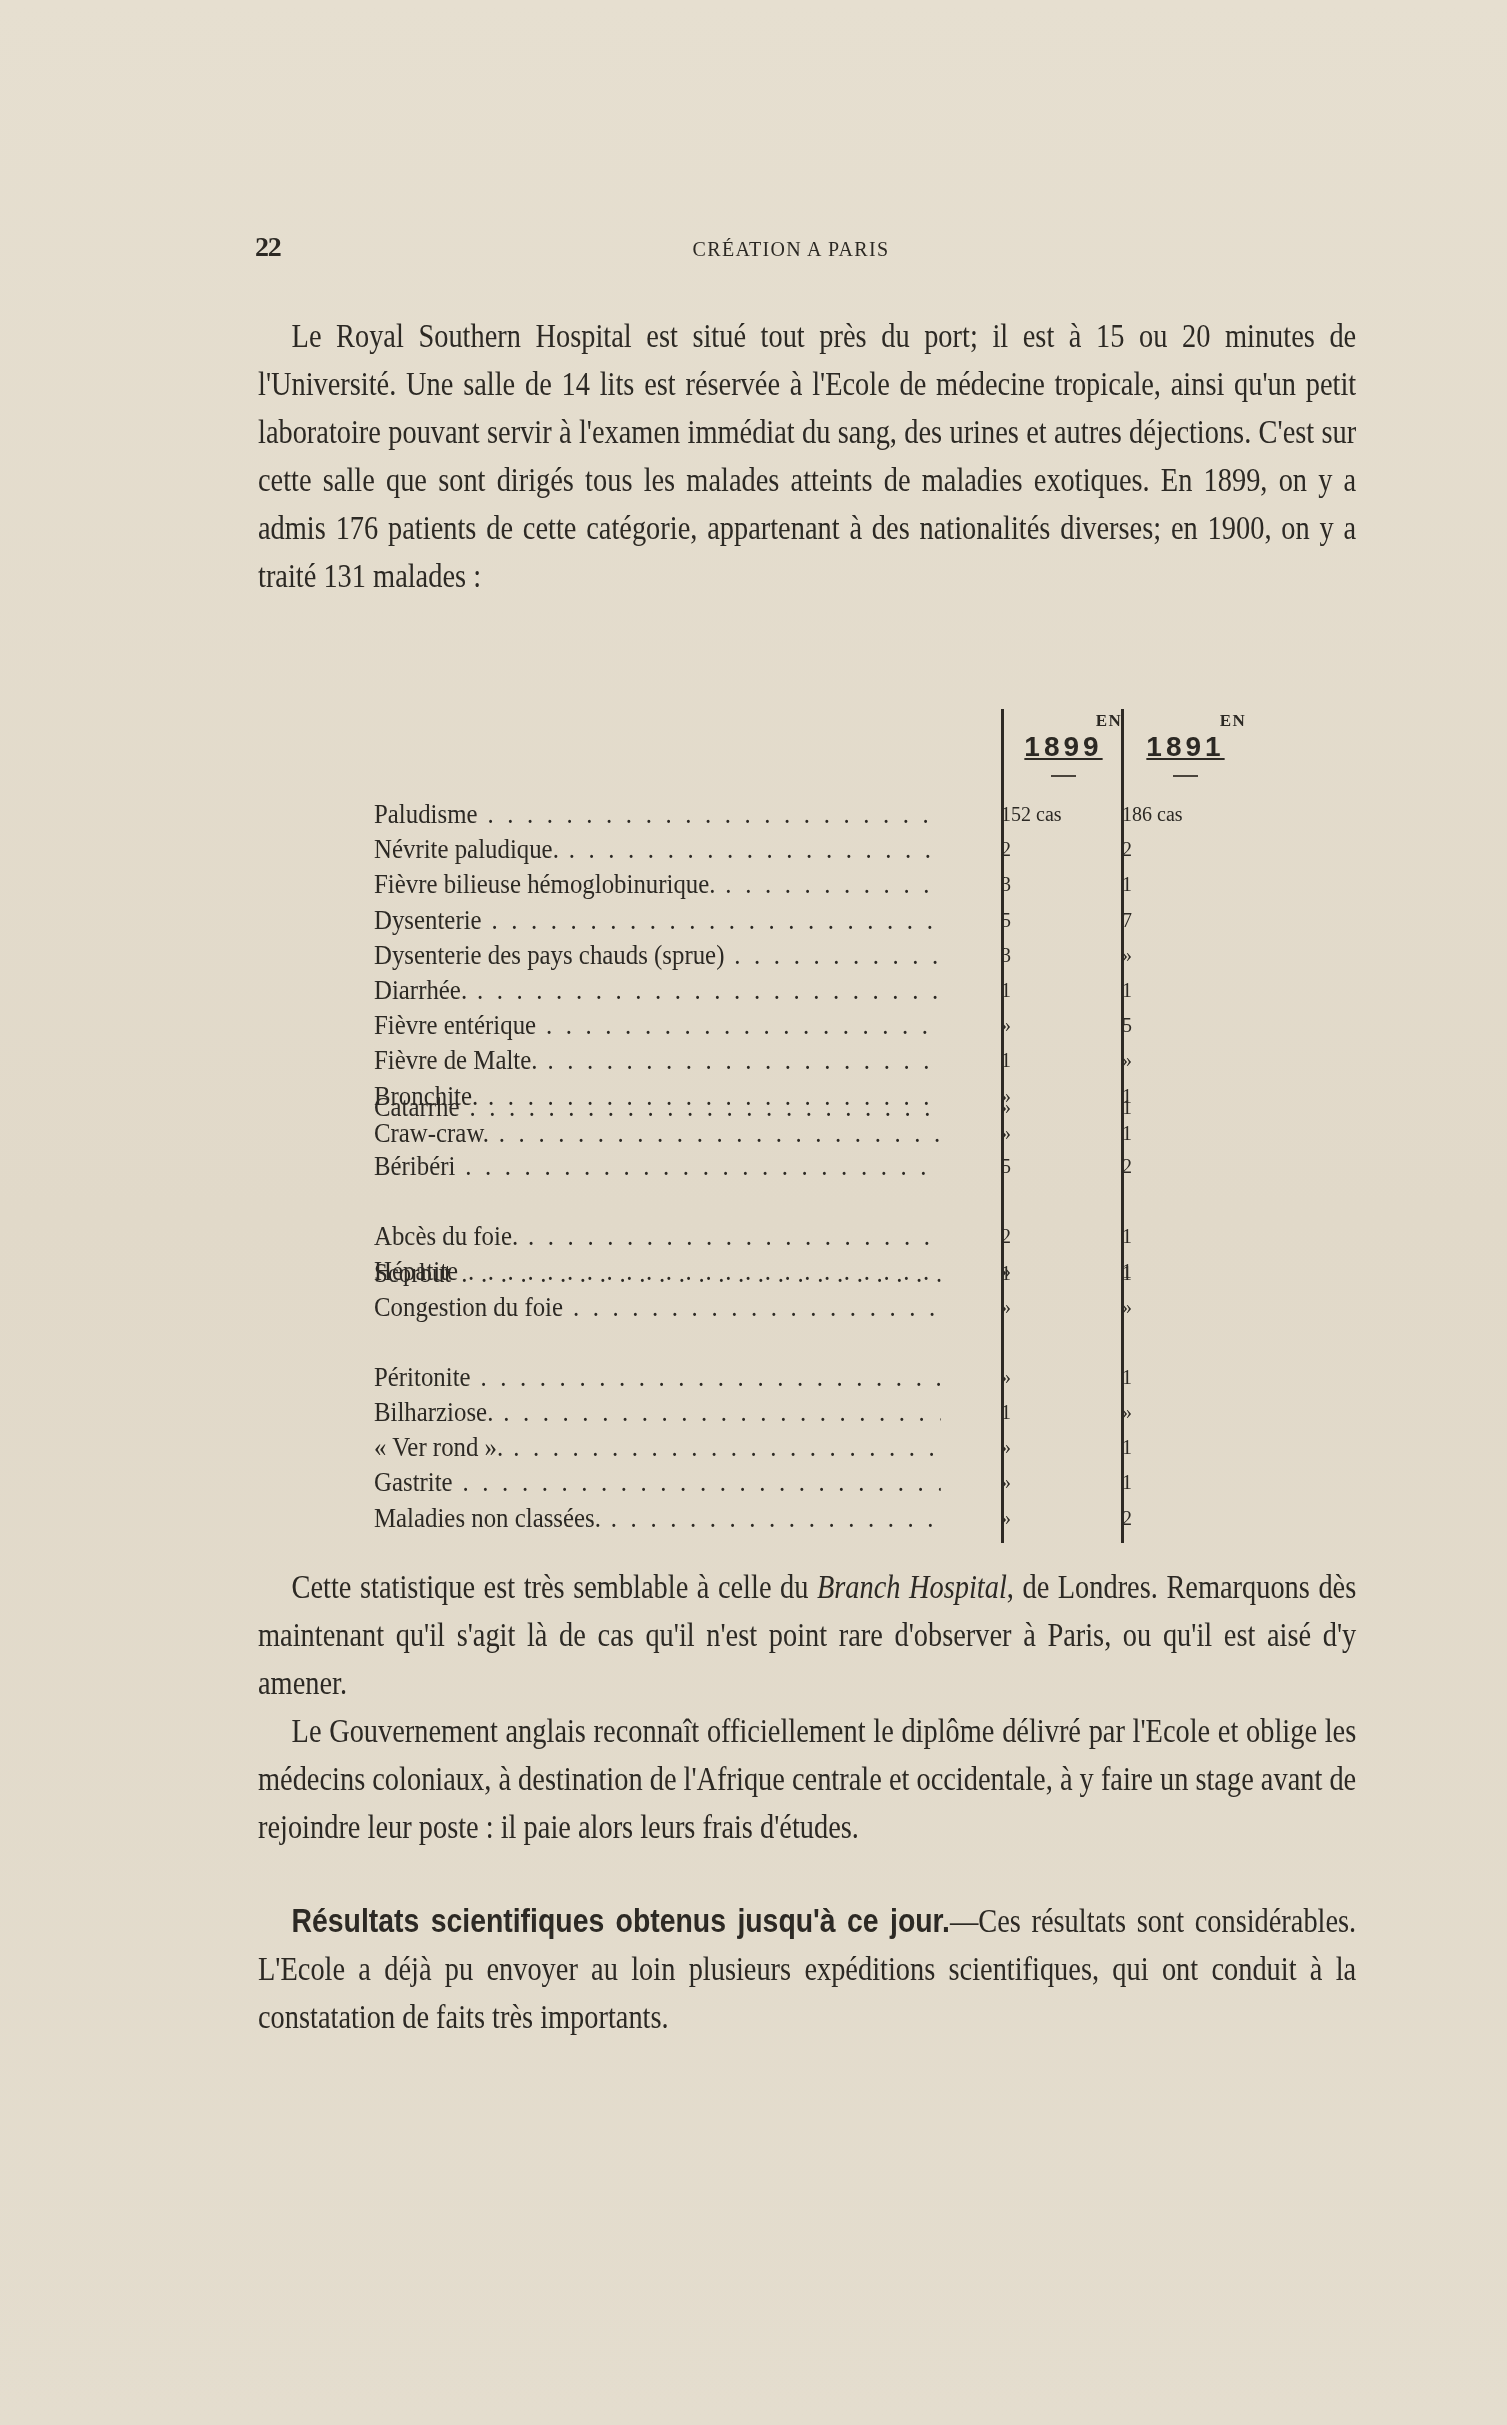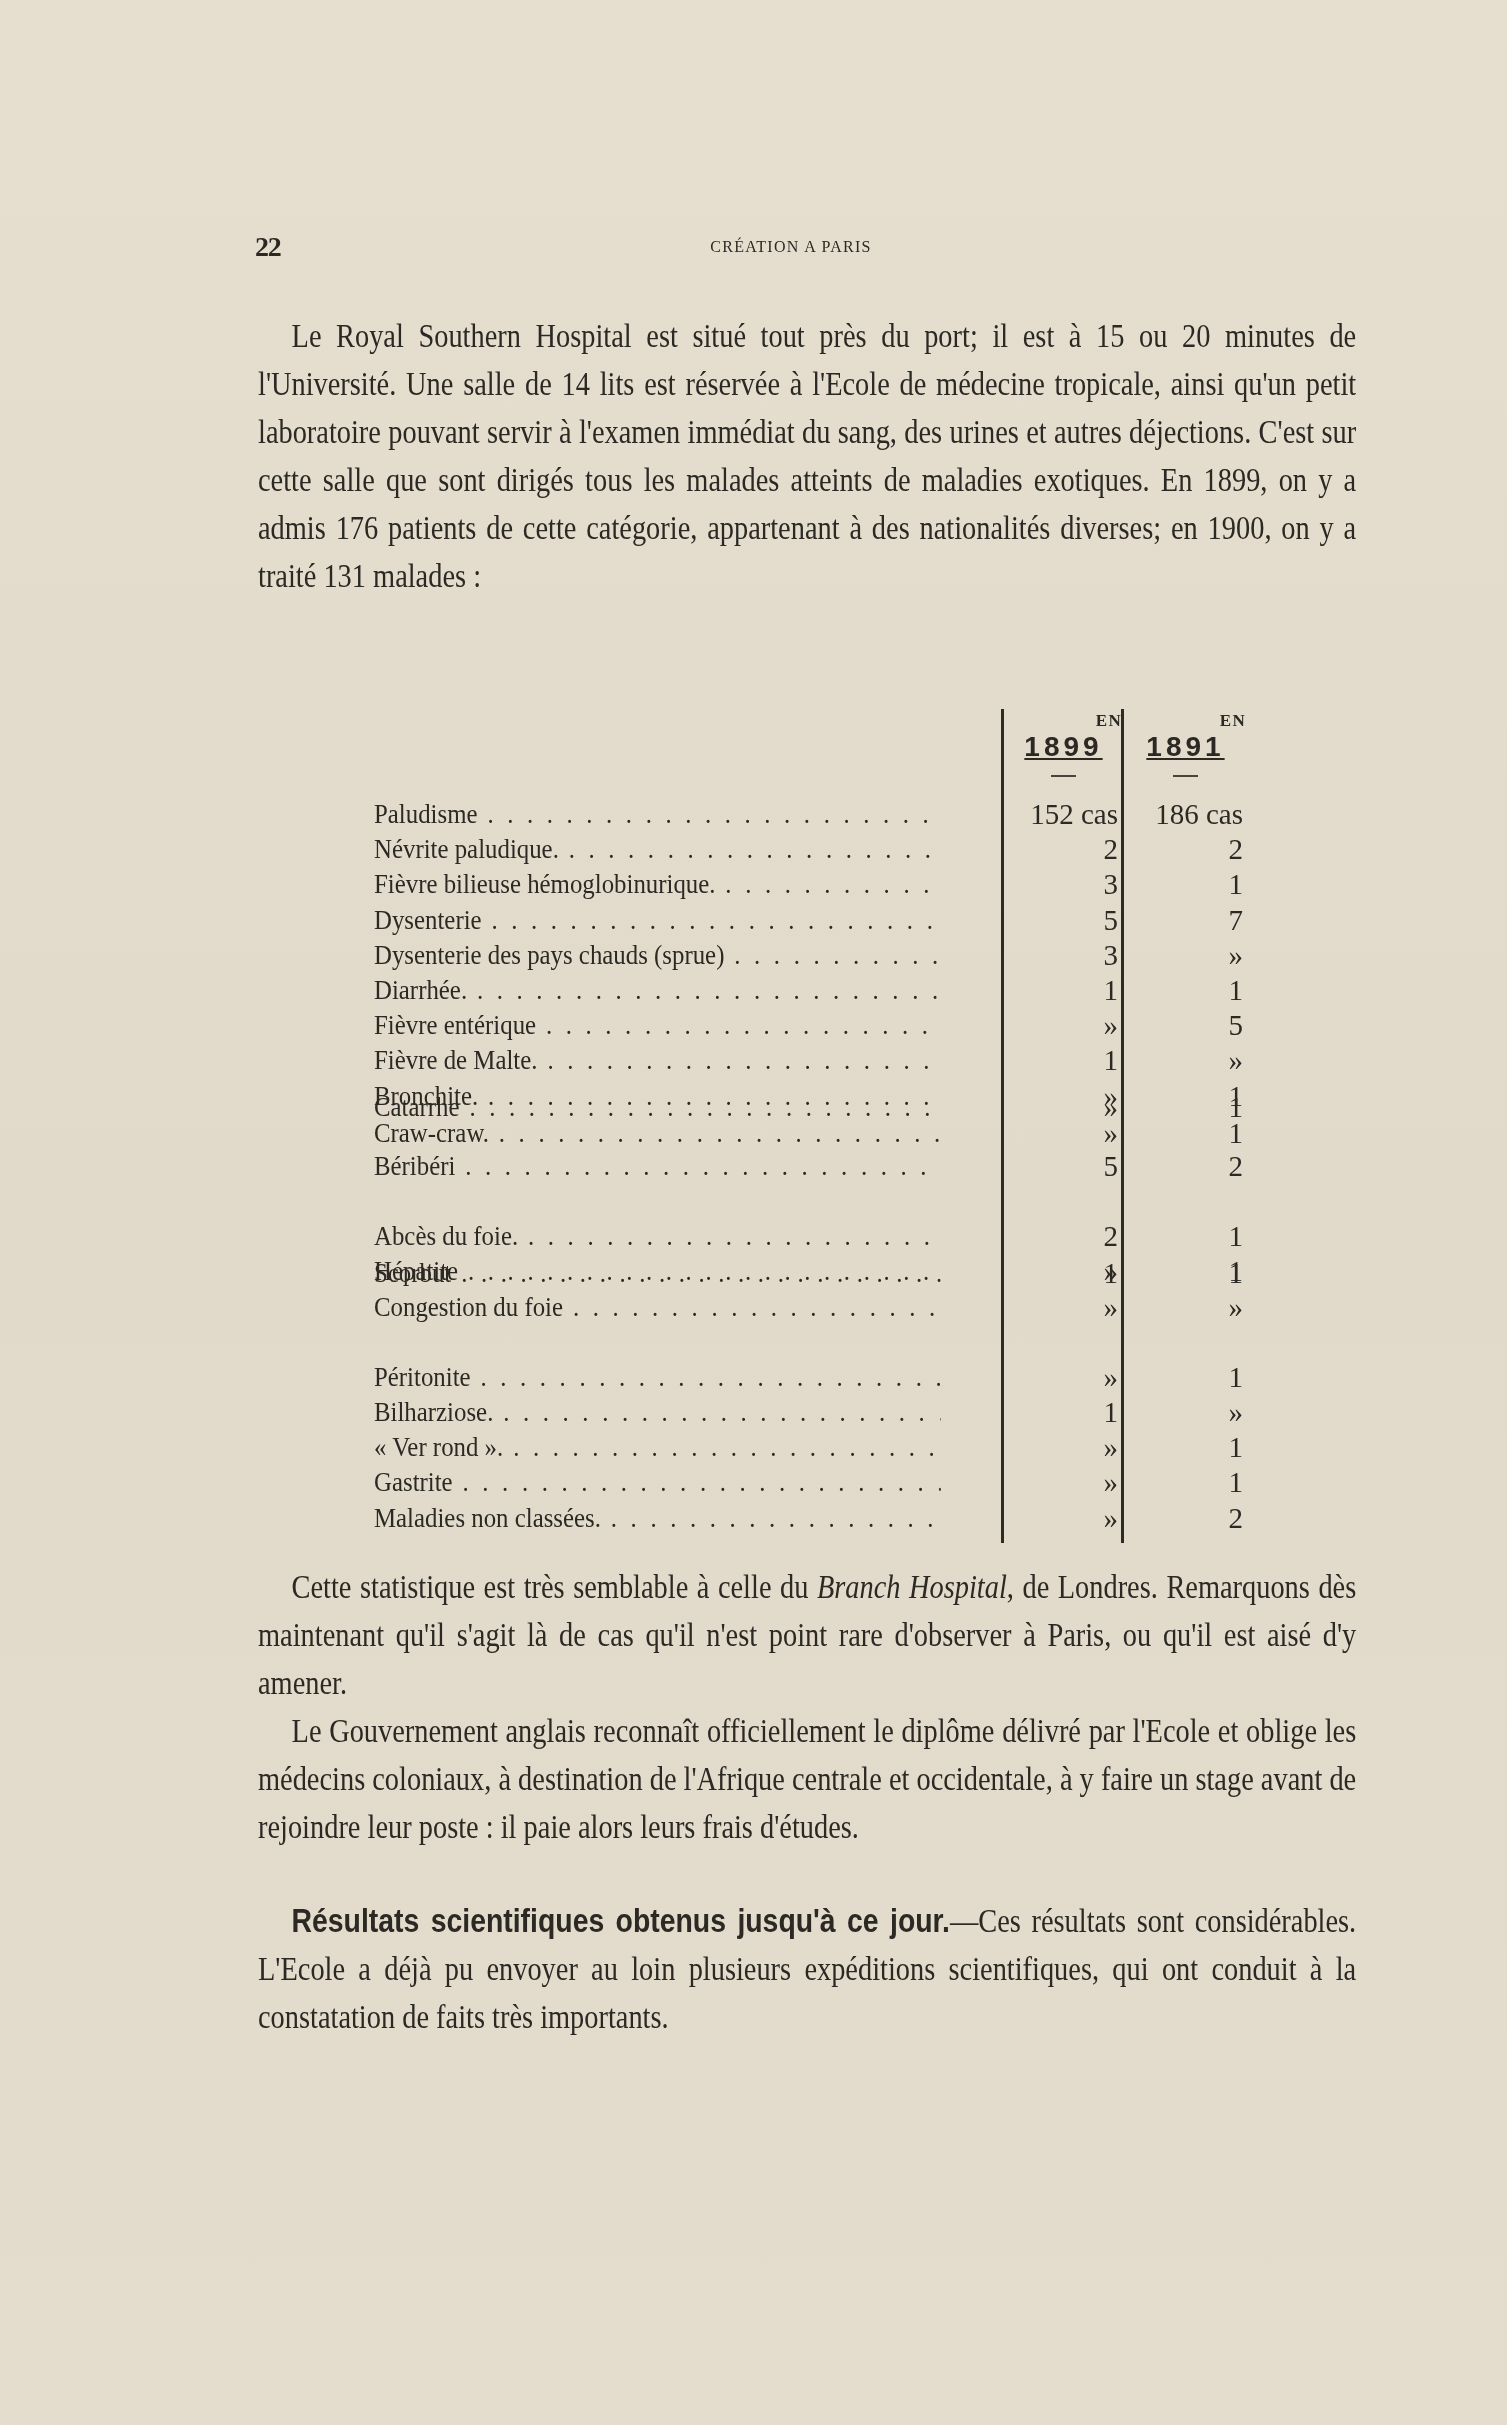--- a/index.html
+++ b/index.html
@@ -9,21 +9,21 @@
     position:relative; overflow:hidden;
     font-family:"Liberation Serif","DejaVu Serif",serif;
     color:#2c2924;
   }
   .page-bg {
     position:absolute; inset:0;
     background: linear-gradient(180deg,#e6dfd0 0%,#e1d9c9 50%,#e4ddce 100%);
   }
   .running-head { position:absolute; top:231px; left:255px; width:1105px; height:40px; }
   .page-number { position:absolute; left:0; top:0; font-size:28px; font-weight:bold; letter-spacing:-1.3px; }
-  .running-title { position:absolute; left:0; right:0; top:6.7px; text-align:center; font-size:16px; letter-spacing:1.3px; padding-right:33px; }
+  .running-title { position:absolute; left:0; right:0; top:6.7px; text-align:center; font-size:20px; letter-spacing:1.3px; padding-right:33px; }
 
   .para {
     position:absolute; left:258px; width:1099px;
     font-size:33px; line-height:48px;
     text-align:justify; text-align-last:left;
     transform:scaleX(0.86); transform-origin:left top;
     width:1277px;
   }
   .para .indent { display:inline-block; width:39px; }
   .para em { font-style:italic; }
@@ -50,21 +50,21 @@
   .row .label {
     position:absolute; left:0; top:0; width:616px;
     font-size:27px; line-height:35px; white-space:nowrap; overflow:hidden;
     transform:scaleX(0.92); transform-origin:left top;
   }
   .row .label::after {
     content:" . . . . . . . . . . . . . . . . . . . . . . . . . . . . . . . . . . . . . . . . . . . .";
     letter-spacing:4px;
   }
   .row .v1, .row .v2 {
-    position:absolute; top:0; font-size:29px; line-height:35px; text-align:right;
+    position:absolute; top:0; font-size:20px; line-height:35px; text-align:left;
   }
   .row .v1 { left:627px; width:117px; }
   .row .v2 { left:748px; width:121px; }
 </style>
 </head>
 <body>
 
 <div class="page-bg"></div>
 
 <div class="running-head">

